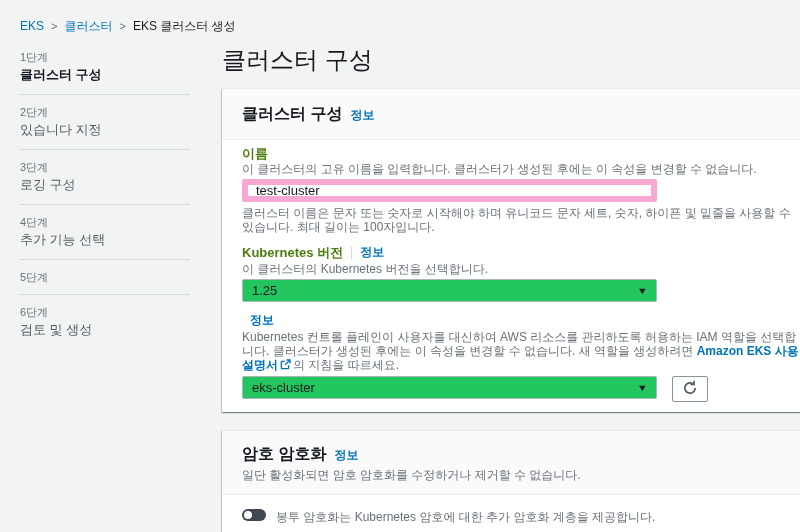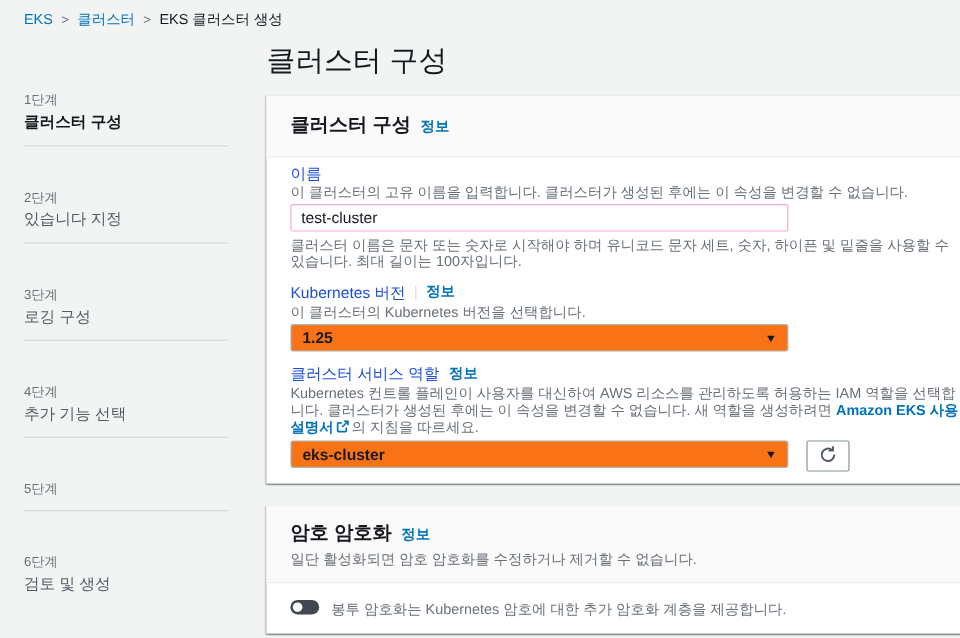--- a/index.html
+++ b/index.html
@@ -6,31 +6,31 @@
   html, body { margin: 0; padding: 0; }
   body {
     width: 800px; height: 532px; overflow: hidden;
     background: #f2f3f3;
     font-family: "Liberation Sans", "DejaVu Sans", sans-serif;
     color: #16191f;
     -webkit-font-smoothing: antialiased;
   }
 
   
-  .breadcrumb { padding: 10px 20px 8px 20px; font-size: 12px; line-height: 12px; }
+  .breadcrumb { padding: 20px 20px 8px 20px; font-size: 12px; line-height: 12px; }
   .breadcrumb a { color: #0073bb; text-decoration: none; cursor: pointer; }
   .crumb-sep { color: #687078; margin: 0 7px; font-size: 11px; }
   .crumb-current { color: #16191f; }
 
   
   .layout { display: flex; padding-left: 20px; }
 
   
   .steps { width: 170px; flex: none; margin-right: 32px; padding-top: 10px; }
-  .step-num { font-size: 11px; color: #687078; line-height: 14px; margin-top: 36px; }
+  .step-num { font-size: 11px; color: #687078; line-height: 14px; }
   .step-title { font-size: 13px; color: #545b64; line-height: 18px; margin-top: 2px; }
   .step.active .step-title { font-weight: 700; color: #16191f; }
   .steps hr { border: none; border-top: 1px solid #d5dbdb; margin: 10px 0; }
 
   
   .main { width: 600px; flex: none; padding-top: 6px; }
   h1 { font-size: 24px; font-weight: 400; line-height: 28px; margin: 0 0 14px 0; color: #16191f; }
 
   
   .card {
@@ -43,38 +43,38 @@
   .card-header.with-desc { padding: 13px 20px 12px 20px; }
   .card-title { font-size: 16px; font-weight: 700; line-height: 20px; margin: 0; display: inline; }
   .info-link { font-size: 12px; color: #0073bb; text-decoration: none; margin-left: 8px; font-weight: 700; cursor: pointer; }
   .card-header-desc { font-size: 12px; color: #687078; line-height: 14px; margin-top: 4px; }
   .card-body { padding: 6px 20px 10px 20px; }
   .card-body.enc { padding: 12px 20px 13px 20px; }
 
   
   .field + .field { margin-top: 10px; }
   .f-label-row { display: flex; align-items: center; }
-  .f-label { font-size: 13px; font-weight: 400; line-height: 15px; color: #1d4ed8; }
+  .f-label { font-size: 13px; font-weight: 700; line-height: 15px; color: #4d7c0f; }
   .label-divider { display: inline-block; width: 0; height: 12px; border-left: 1px solid #d5dbdb; margin: 0 8px; }
   .f-info { font-size: 12px; color: #0073bb; text-decoration: none; font-weight: 700; cursor: pointer; }
   .f-info.spaced { margin-left: 8px; }
   .f-desc { font-size: 12px; color: #687078; line-height: 14px; margin-top: 1px; max-width: 560px; }
   .f-desc a { color: #0073bb; font-weight: 700; text-decoration: none; cursor: pointer; }
   .f-constraint { font-size: 12px; color: #687078; line-height: 14px; margin-top: 4px; }
   .text-input {
     display: block; margin-top: 3px; width: 415px; height: 23px;
-    border: 1px solid #f9a8d4; border-radius: 2px; padding: 0 8px;
+    border: 6px solid #f9a8d4; border-radius: 2px; padding: 0 8px;
     font-size: 13px; color: #16191f; background: #fff;
     font-family: inherit;
   }
   .select {
     margin-top: 3px; width: 415px; height: 23px;
-    border: 1px solid #aab7b8; border-radius: 2px; background: #f97316;
+    border: 1px solid #aab7b8; border-radius: 2px; background: #22c55e;
     display: flex; align-items: center; justify-content: space-between;
-    padding: 0 9px; cursor: pointer; font-weight: bold;
+    padding: 0 9px; cursor: pointer;
   }
   .select-value { font-size: 13px; color: #16191f; }
   .caret { font-size: 9px; color: #16191f; transform: scaleX(1.2); }
   .select-row { display: flex; align-items: flex-start; margin-top: 3px; }
   .select-row .select { margin-top: 0; }
   .refresh-btn {
     width: 36px; height: 26px; margin-left: 15px;
     border: 1px solid #879596; border-radius: 2px; background: #fff;
     display: flex; align-items: center; justify-content: center; cursor: pointer;
   }
@@ -162,21 +162,20 @@
           </div>
           <div class="f-desc">이 클러스터의 Kubernetes 버전을 선택합니다.</div>
           <div class="select">
             <span class="select-value">1.25</span>
             <span class="caret">▼</span>
           </div>
         </div>
 
         <div class="field">
           <div class="f-label-row">
-            <span class="f-label">클러스터 서비스 역할</span>
             <a class="f-info spaced">정보</a>
           </div>
           <div class="f-desc"><span>Kubernetes 컨트롤 플레인이 사용자를 대신하여 AWS 리소스를 관리하도록 허용하는 IAM 역할을 선택합니다. 클러스터가 생성된 후에는 이 속성을 변경할 수 없습니다. 새 역할을 생성하려면 </span><a>Amazon EKS 사용 설명서</a><span class="ext-icon"><svg width="11" height="11" viewBox="0 0 16 16">
                   <path d="M12.5 9v4a1 1 0 0 1-1 1H3a1 1 0 0 1-1-1V4.5a1 1 0 0 1 1-1h4" fill="none" stroke="#0073bb" stroke-width="2"></path>
                   <path d="M9.5 1.5H14.5V6.5" fill="none" stroke="#0073bb" stroke-width="2"></path>
                   <path d="M14 2L7.5 8.5" fill="none" stroke="#0073bb" stroke-width="2"></path>
                 </svg></span><span>의 지침을 따르세요.</span></div>
           <div class="select-row">
             <div class="select">
               <span class="select-value">eks-cluster</span>

